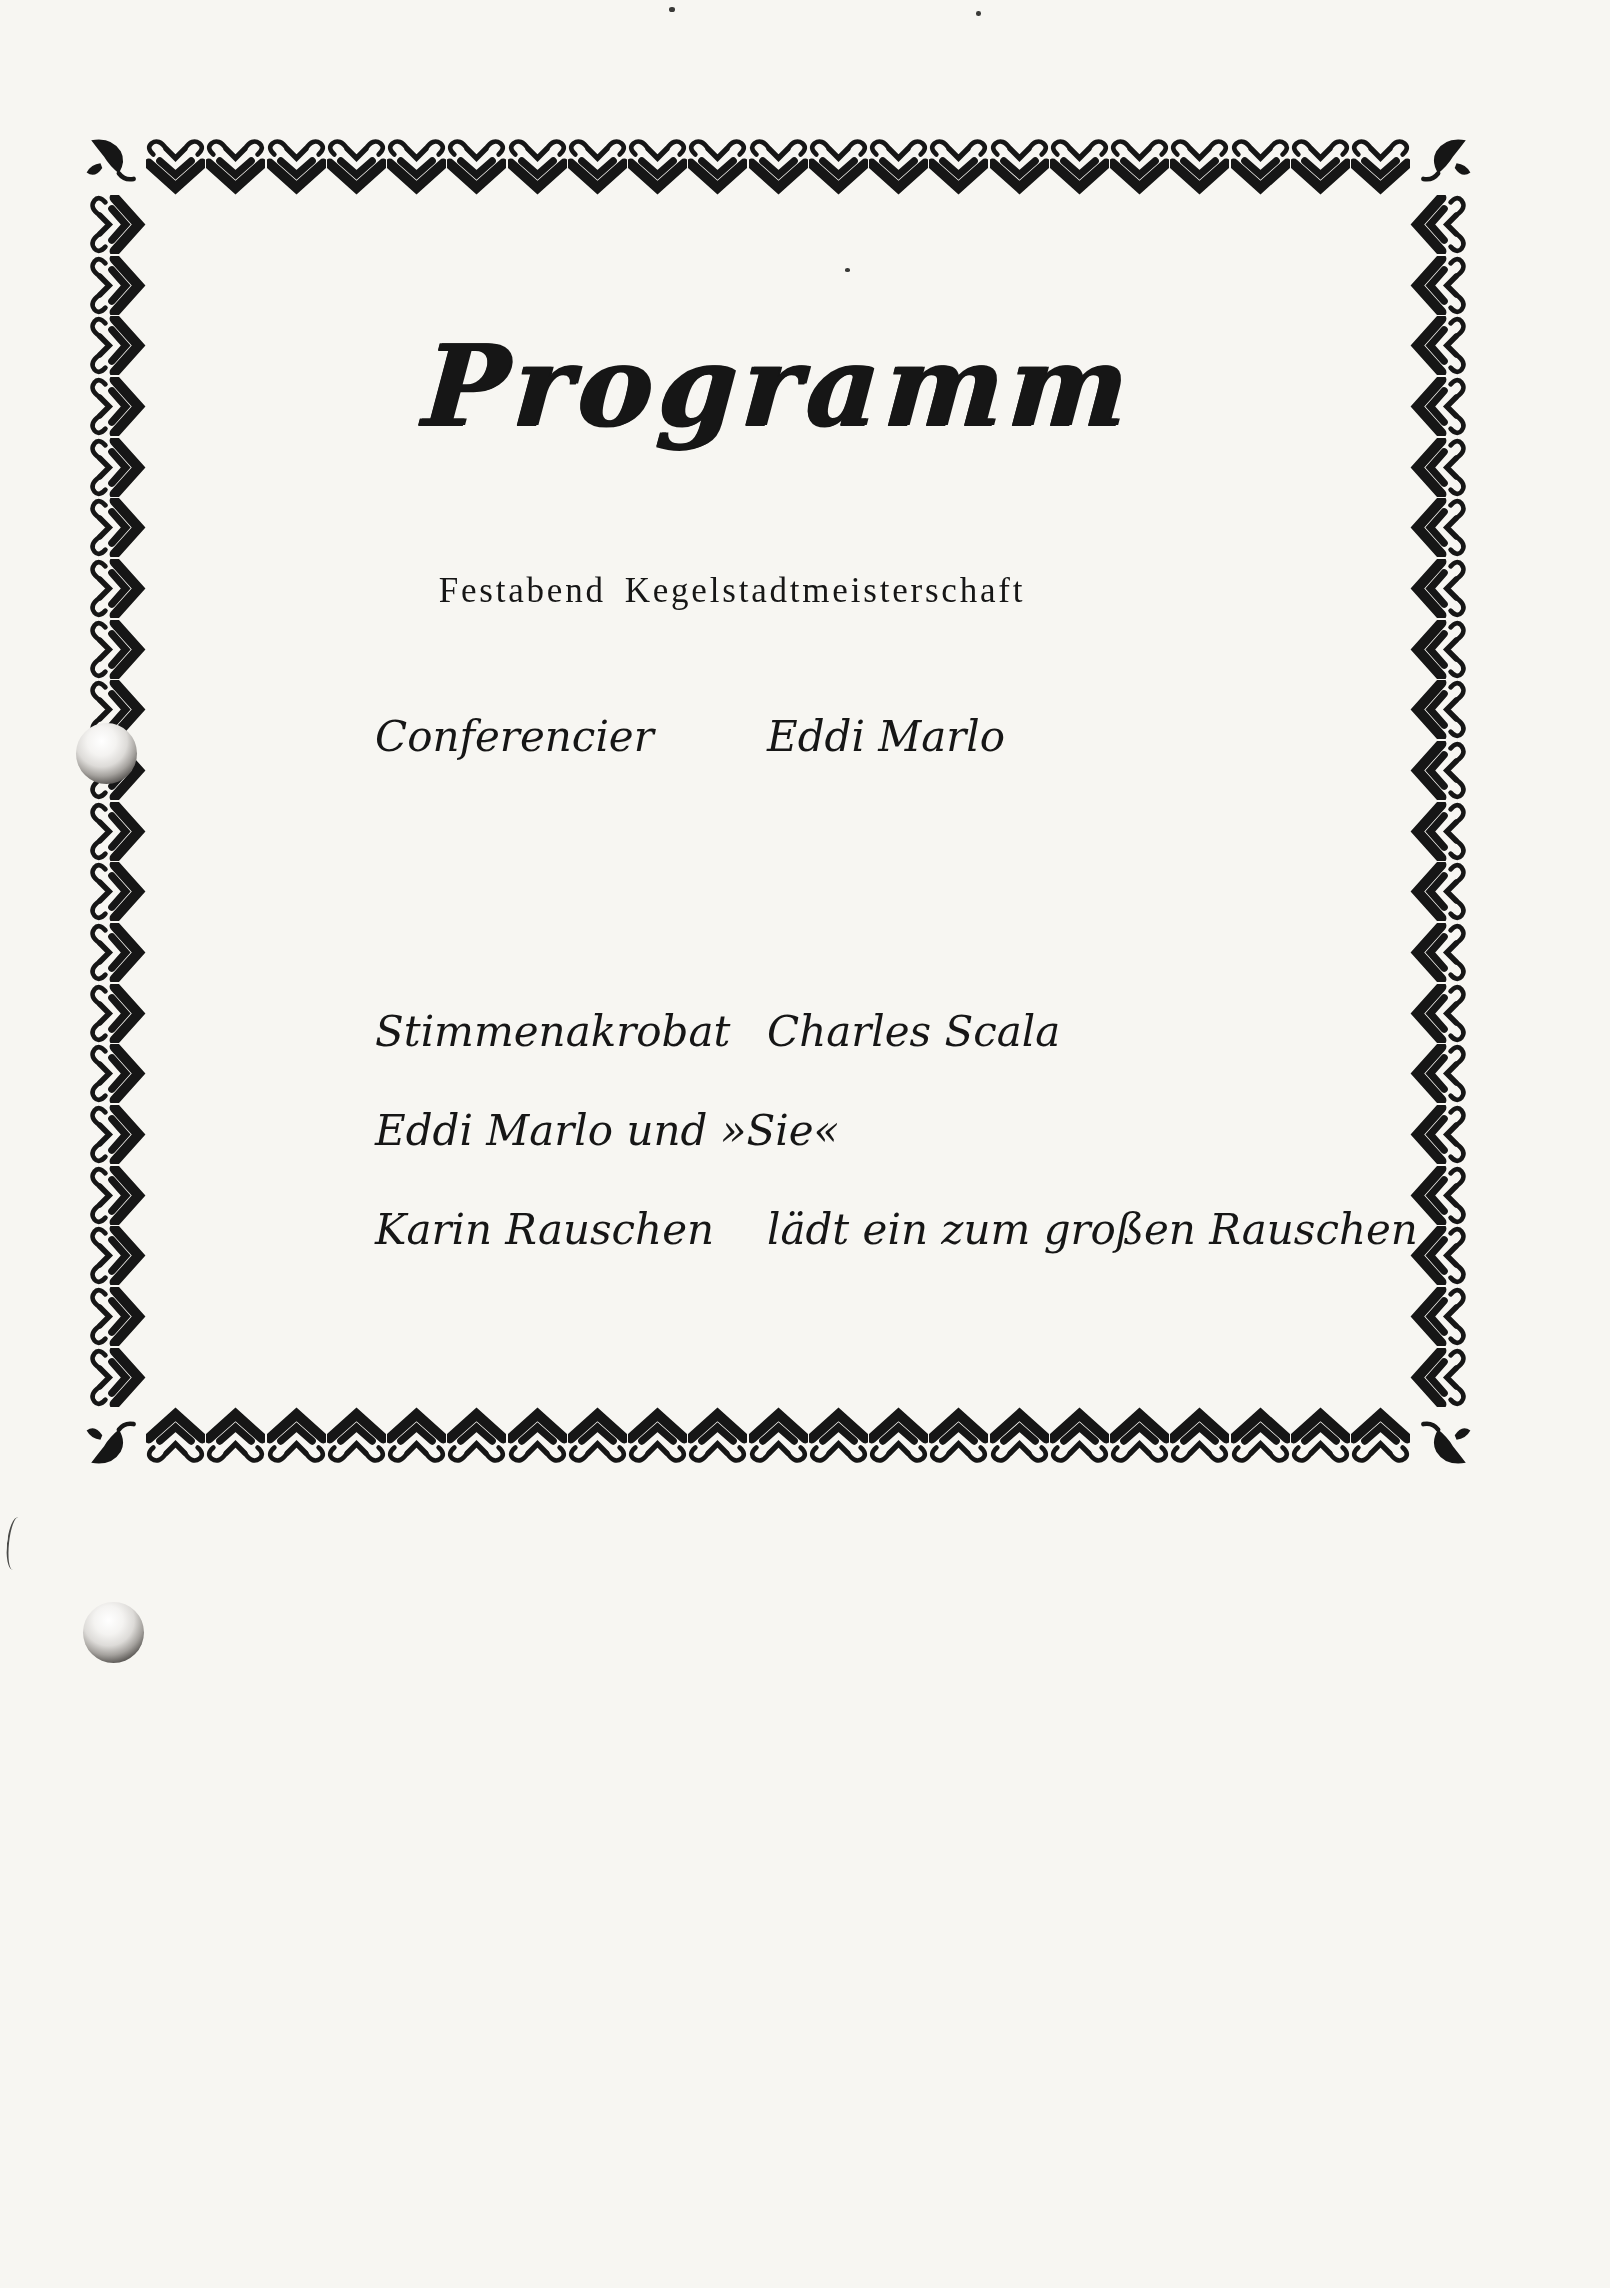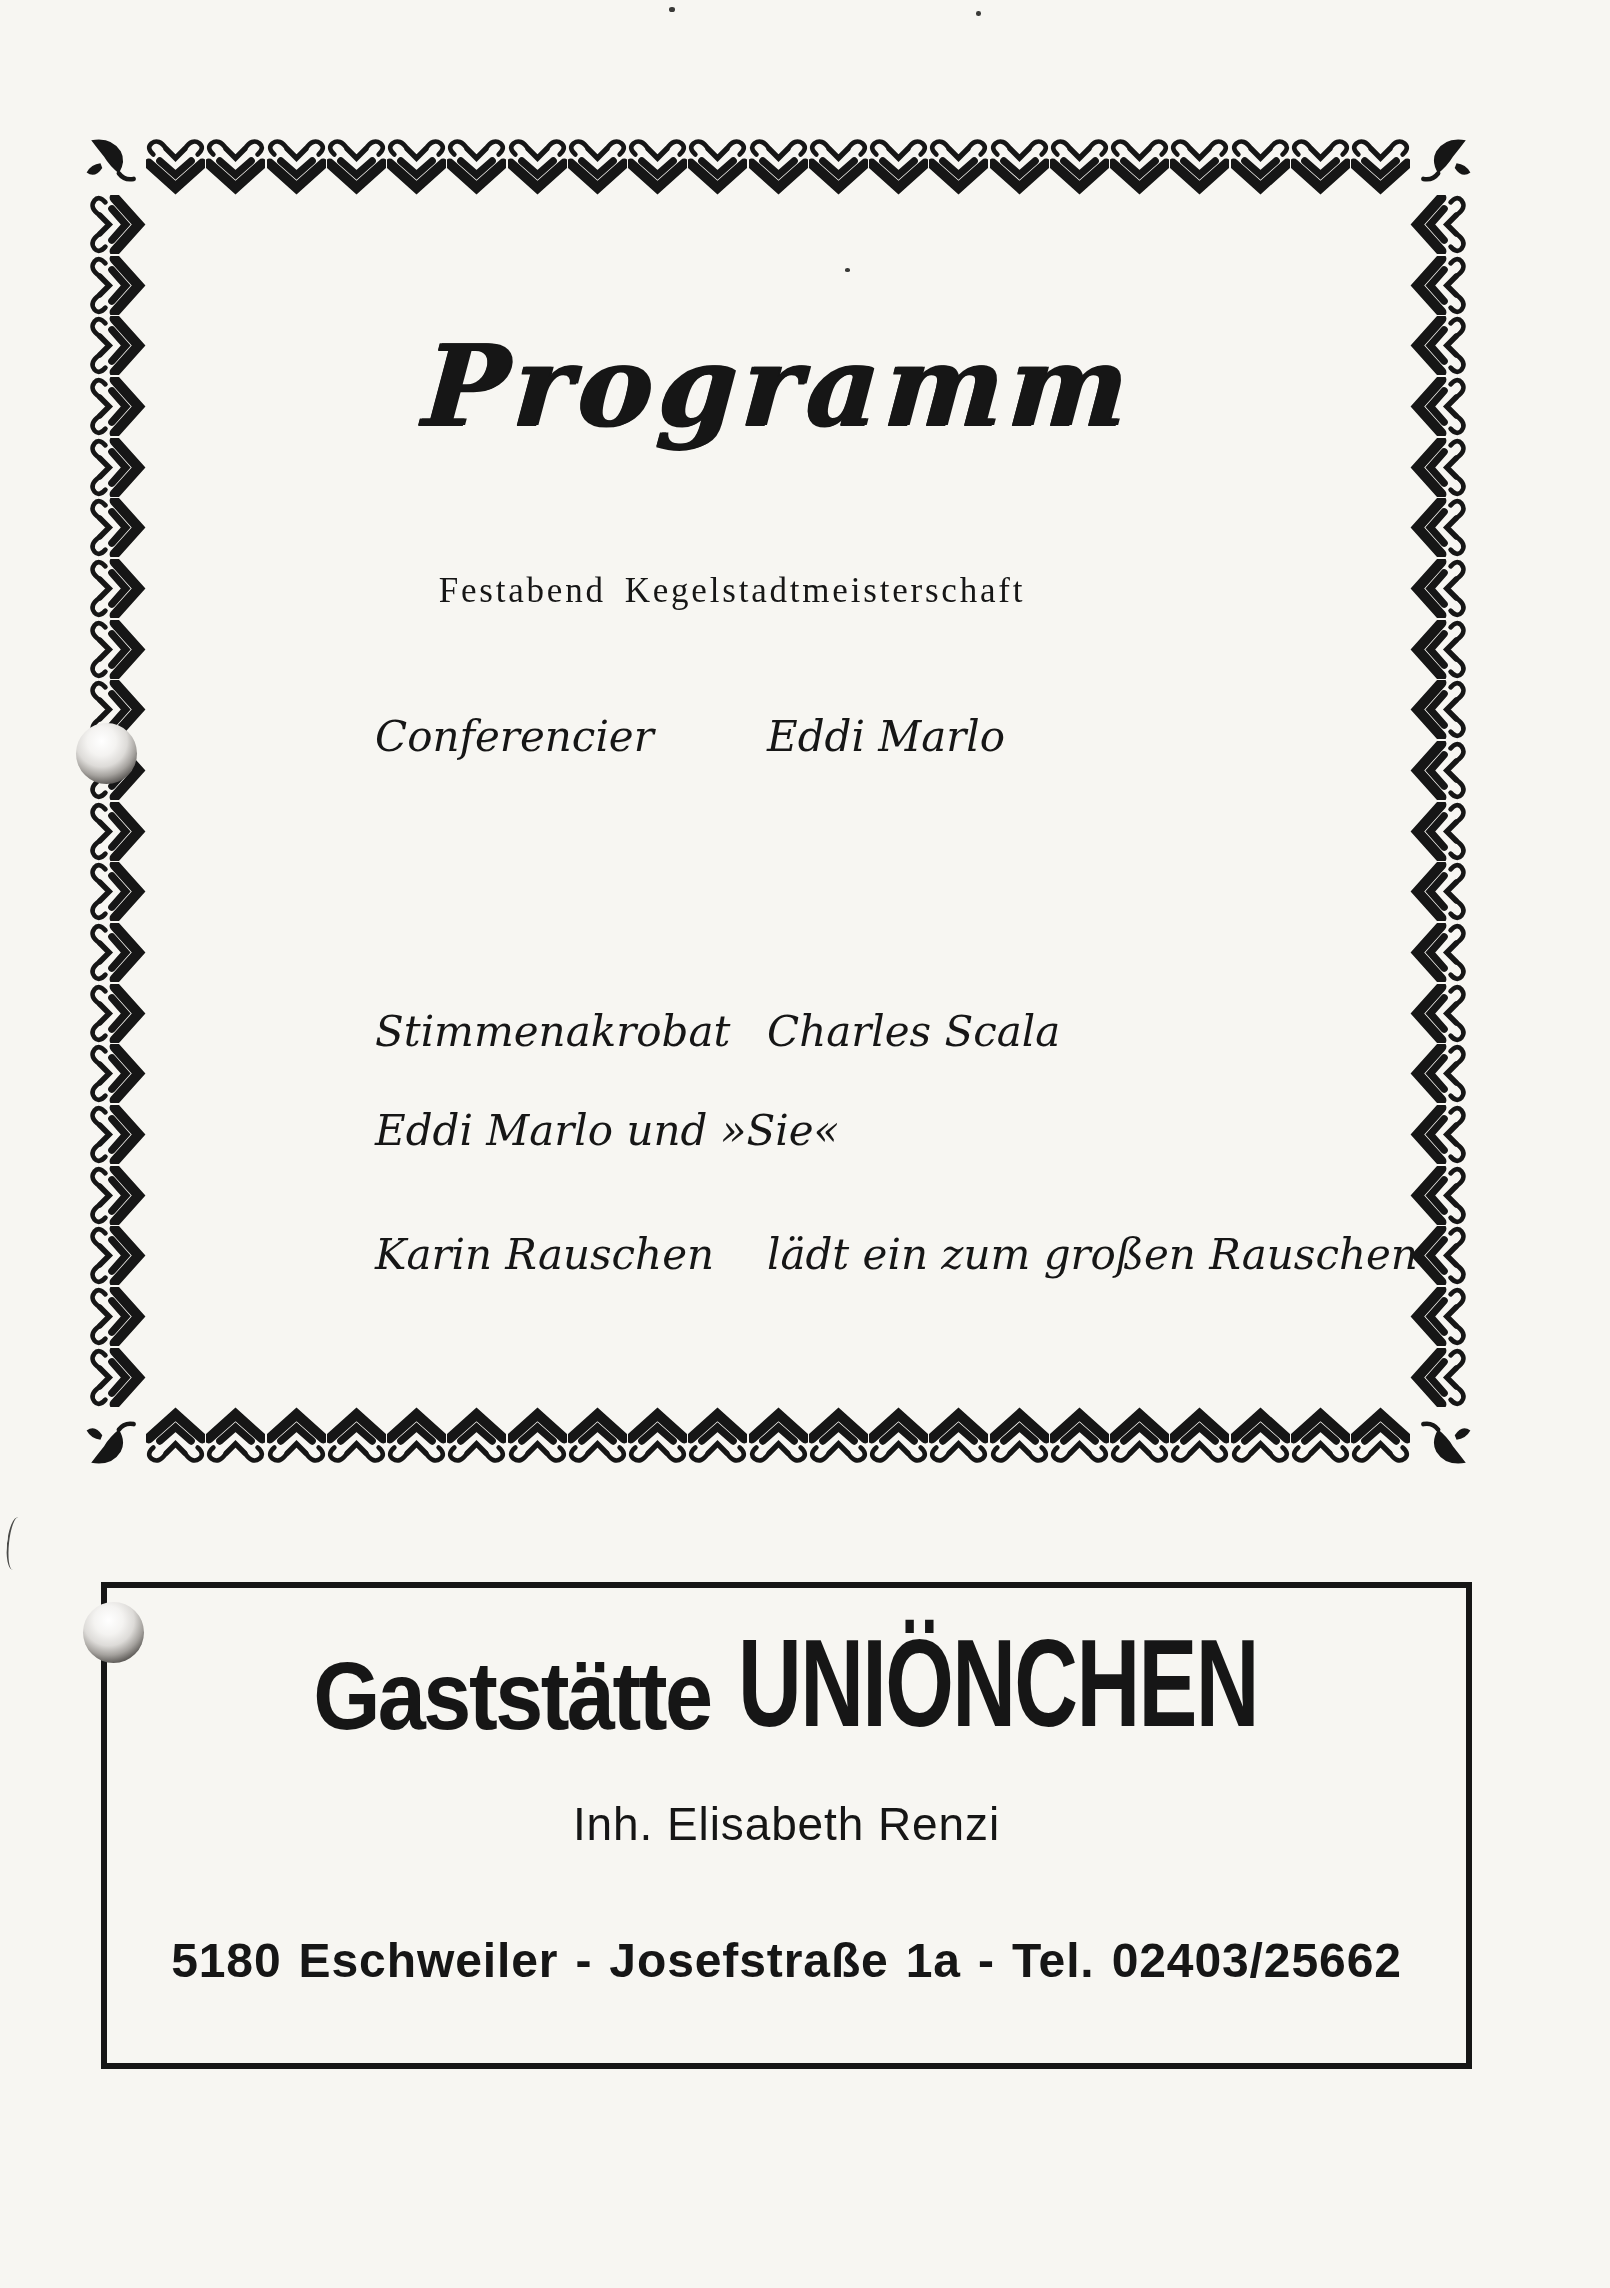--- a/index.html
+++ b/index.html
@@ -849,33 +849,25 @@
     <span class="perf">Eddi Marlo</span>
   </div>
   <div class="prog-row" style="top:1007px">
     <span class="role">Stimmenakrobat</span>
     <span class="perf">Charles Scala</span>
   </div>
   <div class="prog-row" style="top:1106px">
     <span class="role">Eddi Marlo und »Sie«</span>
     <span class="perf"></span>
   </div>
-  <div class="prog-row" style="top:1230px">
+  <div class="prog-row" style="top:1205px">
     <span class="role">Karin Rauschen</span>
     <span class="perf">lädt ein zum großen Rauschen</span>
   </div>
 
-  <div class="ad">
-    <div class="ad-headline">
-      <span class="ad-prefix">Gaststätte</span>
-      <span class="ad-name">UNIÖNCHEN</span>
-    </div>
-    <div class="ad-owner">Inh. Elisabeth Renzi</div>
-    <div class="ad-address">5180 Eschweiler - Josefstraße 1a - Tel. 02403/25662</div>
-  </div>
 
   <div class="ball b1"></div>
   <div class="ball b2"></div>
 
   <div class="speck" style="left:669px; top:7.3px;   width:5.5px; height:4.6px;"></div>
   <div class="speck" style="left:976px; top:11px; width:4.6px; height:4.6px;"></div>
   <div class="speck" style="left:845px; top:268px; width:4.6px; height:3.7px;"></div>
   <div class="scratch"></div>
 
 </div>

